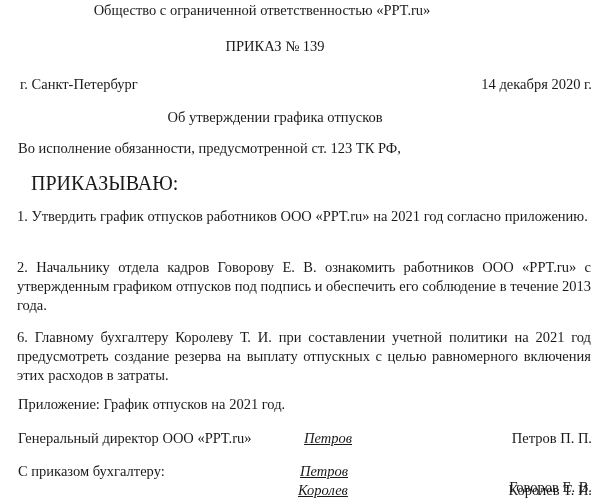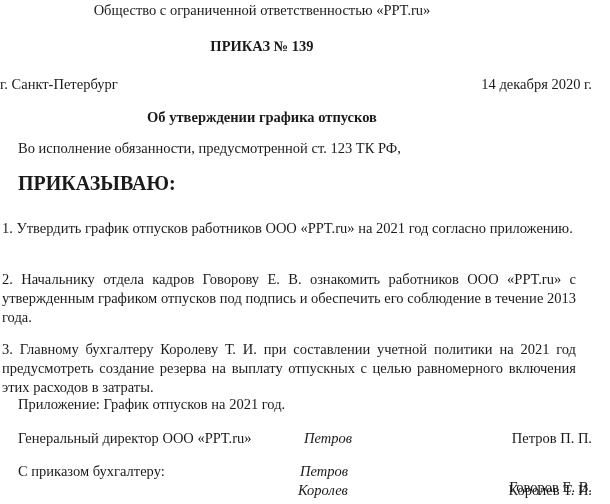--- a/index.html
+++ b/index.html
@@ -2,50 +2,50 @@
 <html><head>
   <meta charset="utf-8">
   <style>
     html, body { margin: 0; padding: 0; background: #ffffff; }
     body {
       width: 610px; height: 504px; overflow: hidden; position: relative;
       font-family: "Liberation Serif", serif; font-size: 14.5px; color: #1a1a1a;
     }
     .abs { position: absolute; white-space: nowrap; }
     .center { left: 0; width: 524px; text-align: center; }
-    .bold { font-weight: bold; }
-    .italic { font-style: italic; }
+    .bold { font-weight: normal; padding-left: 13px; }
+    .italic { font-style: italic; text-decoration: underline; }
     .para {
-      position: absolute; left: 2px; width: 574px;
-      text-align: justify; line-height: 19px; margin-top: 12px;
+      position: absolute; left: 17px; width: 574px;
+      text-align: justify; line-height: 19px;
     }
   </style>
 </head>
 <body>
 
 <div>
 
   <div class="abs center" style="top:2px;">Общество с ограниченной ответственностью «PPT.ru»</div>
 
   <div class="abs center bold" style="top:38px;">ПРИКАЗ № 139</div>
 
-  <div class="abs" style="top:76px; left:0;">г. Санкт-Петербург</div>
+  <div class="abs" style="top:76px; left:20px;">г. Санкт-Петербург</div>
   <div class="abs" style="top:76px; right:18px;">14 декабря 2020 г.</div>
 
   <div class="abs center bold" style="top:109px;">Об утверждении графика отпусков</div>
 
   <div class="abs" style="top:140px; left:18px;">Во исполнение обязанности, предусмотренной ст. 123 ТК РФ,</div>
 
   <div class="abs bold" style="top:172px; left:18px; font-size:20px;">ПРИКАЗЫВАЮ:</div>
 
   <div class="para" style="top:207px;">1. Утвердить график отпусков работников ООО «PPT.ru» на 2021 год согласно приложению.</div>
 
   <div class="para" style="top:258px;">2. Начальнику отдела кадров Говорову Е. В. ознакомить работников ООО «PPT.ru» с утвержденным графиком отпусков под подпись и обеспечить его соблюдение в течение 2013 года.</div>
 
-  <div class="para" style="top:328px;">3. Главному бухгалтеру Королеву Т. И. при составлении учетной политики на 2021 год предусмотреть создание резерва на выплату отпускных с целью равномерного включения этих расходов в затраты.</div>
+  <div class="para" style="top:328px;">6. Главному бухгалтеру Королеву Т. И. при составлении учетной политики на 2021 год предусмотреть создание резерва на выплату отпускных с целью равномерного включения этих расходов в затраты.</div>
 
   <div class="abs" style="top:396px; left:18px;">Приложение: График отпусков на 2021 год.</div>
 
   <div class="abs" style="top:430px; left:18px;">Генеральный директор ООО «PPT.ru»</div>
   <div class="abs italic" style="top:430px; left:304px;">Петров</div>
   <div class="abs" style="top:430px; right:18px;">Петров П. П.</div>
 
   <div class="abs" style="top:463px; left:18px;">С приказом бухгалтеру:</div>
 
   <div class="abs italic" style="top:463px; left:300px;">Петров</div>

